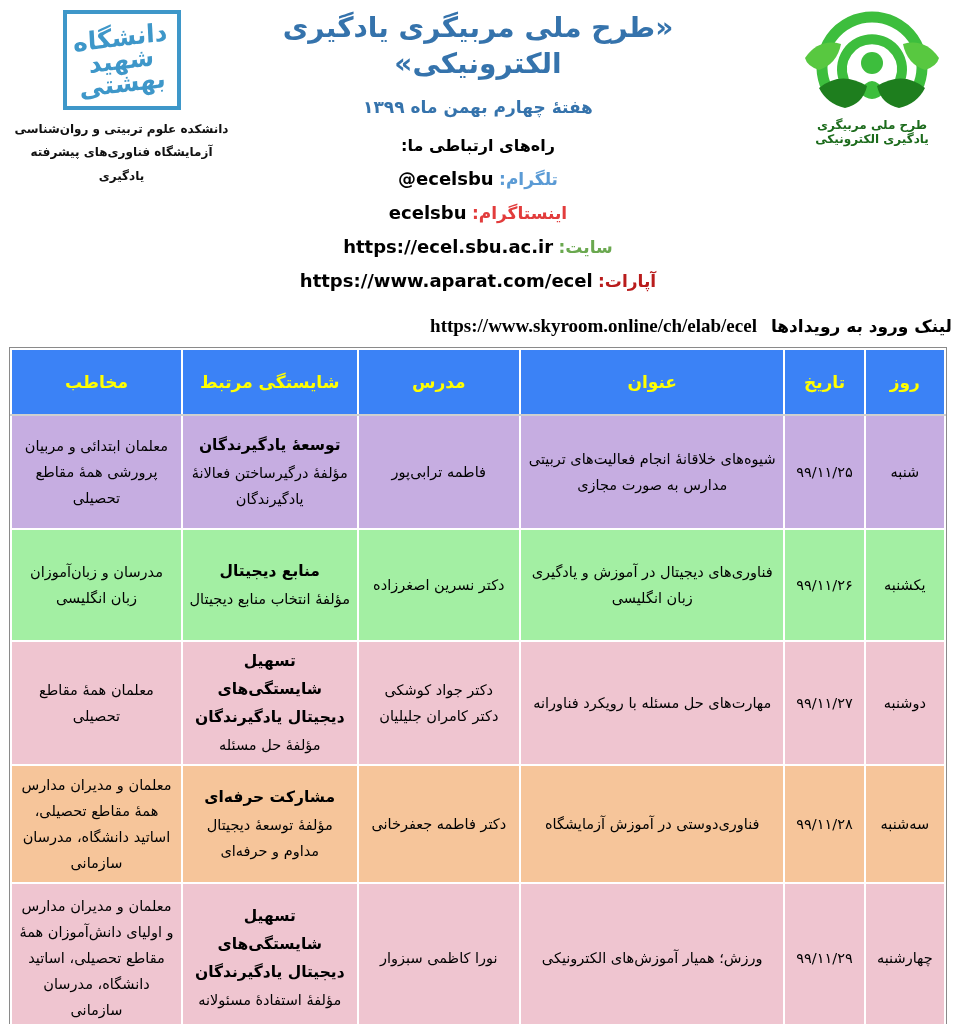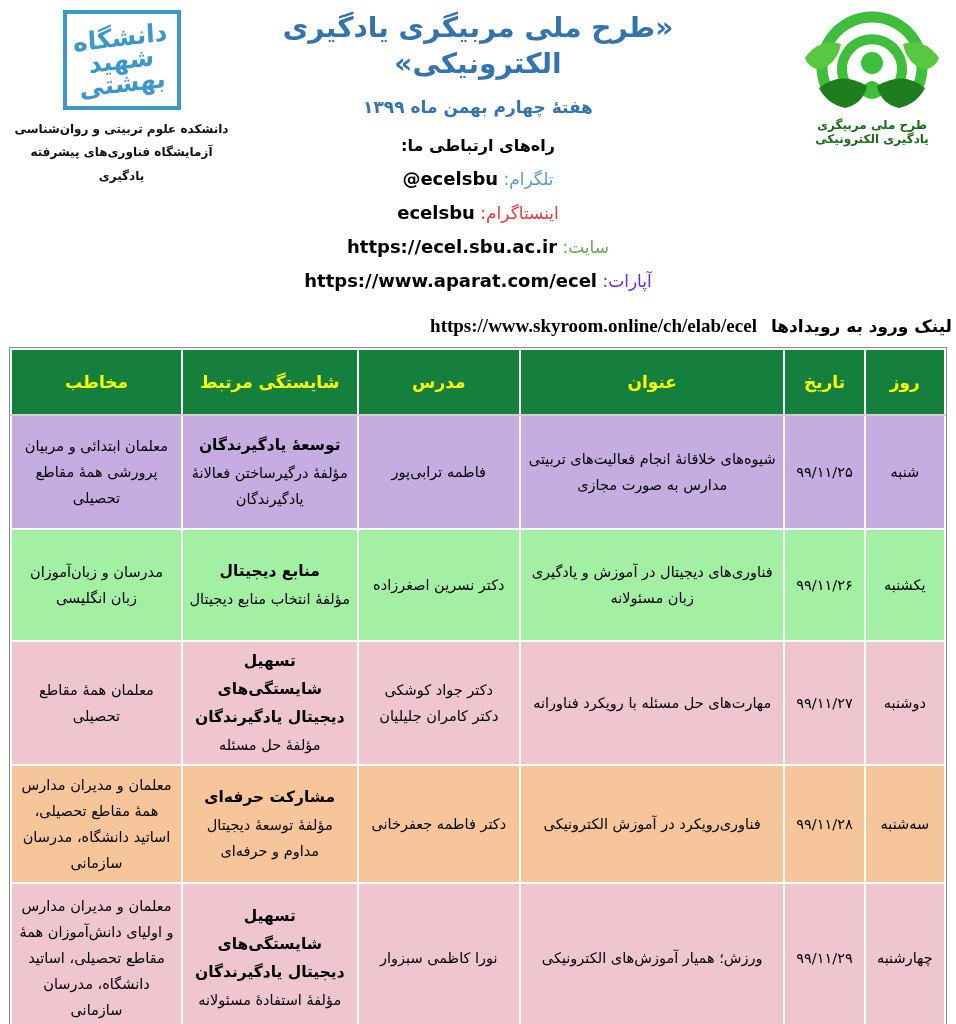--- a/index.html
+++ b/index.html
@@ -28,37 +28,37 @@
   .sub-title{font-size:17px;font-weight:bold;margin-top:14px;}
 
   .program-logo{position:absolute;right:8px;top:0;width:152px;text-align:center;}
   .program-logo svg{display:block;margin:0 auto;}
   .program-caption{font-size:12px;font-weight:bold;margin-top:-4px;}
 
   
   .contact{margin-top:6px;text-align:center;}
   .contact-heading{font-size:16px;font-weight:700;margin-bottom:8px;}
   .contact-line{margin:13px 0;font-size:17px;}
-  .contact-label{font-weight:normal;}
+  .contact-label{font-weight:bold;}
   .contact-value{font-weight:bold;color:#000;font-size:18px;}
   .latin{direction:ltr;unicode-bidi:isolate;display:inline-block;}
 
   
   .link-row{
     display:flex;justify-content:space-between;align-items:baseline;
     margin:24px 4px 0 4px;font-weight:bold;font-size:17px;
   }
   .link-right{display:flex;align-items:baseline;gap:14px;}
   .event-url{font-family:"Liberation Serif","DejaVu Serif",serif;font-size:19px;font-weight:bold;}
 
   
   .table-wrap{margin:10px auto 0 auto;width:936px;border:1px solid #8a8a8a;}
   table.schedule{width:100%;border-collapse:collapse;table-layout:fixed;}
   .schedule th{
-    background:#15803d;color:#FFFF00;font-size:17px;font-weight:bold;
+    background:#3b82f6;color:#FFFF00;font-size:17px;font-weight:bold;
     height:62px;border:2px solid #fff;border-bottom-color:#cfcfcf;
   }
   .schedule td{
     border:2px solid #fff;text-align:center;vertical-align:middle;
     font-size:14.5px;line-height:1.8;padding:6px 6px;color:#000;
   }
   .comp-bold{display:block;font-weight:bold;font-size:15.5px;}
   .comp-rest{display:block;}
   .multiline{white-space:pre-line;}
   tr.r1 td{height:100px;}
@@ -125,21 +125,21 @@
       <span class="contact-label" style="color: rgb(226, 60, 60);">اینستاگرام:</span>
       <span class="contact-value latin">ecelsbu</span>
     </div>
 
     <div class="contact-line">
       <span class="contact-label" style="color: rgb(106, 168, 79);">سایت:</span>
       <span class="contact-value latin">https://ecel.sbu.ac.ir</span>
     </div>
 
     <div class="contact-line">
-      <span class="contact-label" style="color: #6d28d9;">آپارات:</span>
+      <span class="contact-label" style="color: #b91c1c;">آپارات:</span>
       <span class="contact-value latin">https://www.aparat.com/ecel</span>
     </div>
   </div>
 
   <div class="link-row">
     <div class="link-right">
       <span>لینک ورود به رویدادها</span>
       <span class="event-url latin">https://www.skyroom.online/ch/elab/ecel</span>
     </div>
   </div>
@@ -172,21 +172,21 @@
           <td class="multiline">فاطمه ترابی‌پور</td>
           <td>
             <span class="comp-bold">توسعهٔ یادگیرندگان</span>
             <span class="comp-rest">مؤلفهٔ درگیرساختن فعالانهٔ یادگیرندگان</span>
           </td>
           <td>معلمان ابتدائی و مربیان پرورشی همهٔ مقاطع تحصیلی</td>
         </tr>
         <tr class="r2" style="background: rgb(163, 239, 163);">
           <td>یکشنبه</td>
           <td>۹۹/۱۱/۲۶</td>
-          <td>فناوری‌های دیجیتال در آموزش و یادگیری زبان مسئولانه</td>
+          <td>فناوری‌های دیجیتال در آموزش و یادگیری زبان انگلیسی</td>
           <td class="multiline">دکتر نسرین اصغرزاده</td>
           <td>
             <span class="comp-bold">منابع دیجیتال</span>
             <span class="comp-rest">مؤلفهٔ انتخاب منابع دیجیتال</span>
           </td>
           <td>مدرسان و زبان‌آموزان زبان انگلیسی</td>
         </tr>
         <tr class="r3" style="background: rgb(239, 197, 208);">
           <td>دوشنبه</td>
           <td>۹۹/۱۱/۲۷</td>
@@ -195,21 +195,21 @@
 دکتر کامران جلیلیان</td>
           <td>
             <span class="comp-bold">تسهیل شایستگی‌های دیجیتال یادگیرندگان</span>
             <span class="comp-rest">مؤلفهٔ حل مسئله</span>
           </td>
           <td>معلمان همهٔ مقاطع تحصیلی</td>
         </tr>
         <tr class="r4" style="background: rgb(246, 197, 154);">
           <td>سه‌شنبه</td>
           <td>۹۹/۱۱/۲۸</td>
-          <td>فناوری‌رویکرد در آموزش الکترونیکی</td>
+          <td>فناوری‌دوستی در آموزش آزمایشگاه</td>
           <td class="multiline">دکتر فاطمه جعفرخانی</td>
           <td>
             <span class="comp-bold">مشارکت حرفه‌ای</span>
             <span class="comp-rest">مؤلفهٔ توسعهٔ دیجیتال مداوم و حرفه‌ای</span>
           </td>
           <td>معلمان و مدیران مدارس همهٔ مقاطع تحصیلی، اساتید دانشگاه، مدرسان سازمانی</td>
         </tr>
         <tr class="r5" style="background: rgb(239, 197, 208);">
           <td>چهارشنبه</td>
           <td>۹۹/۱۱/۲۹</td>

